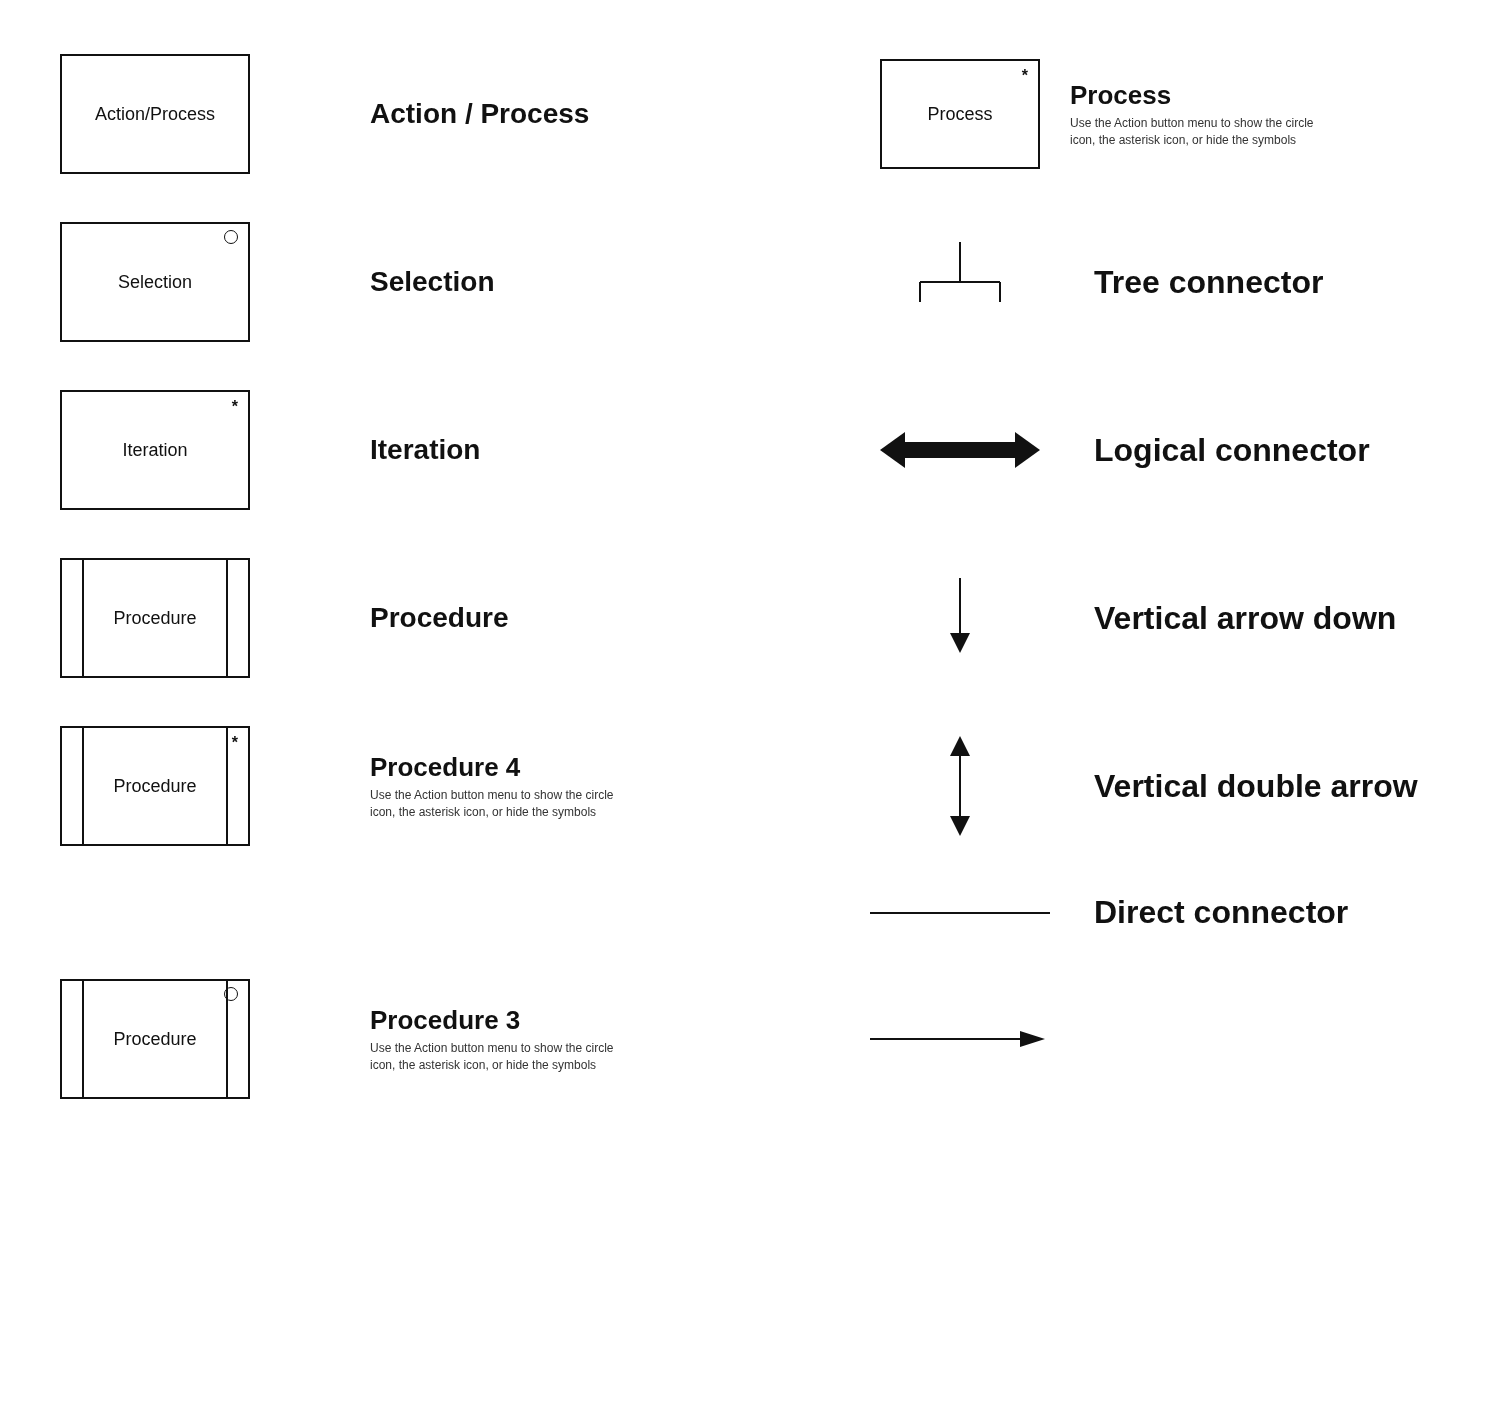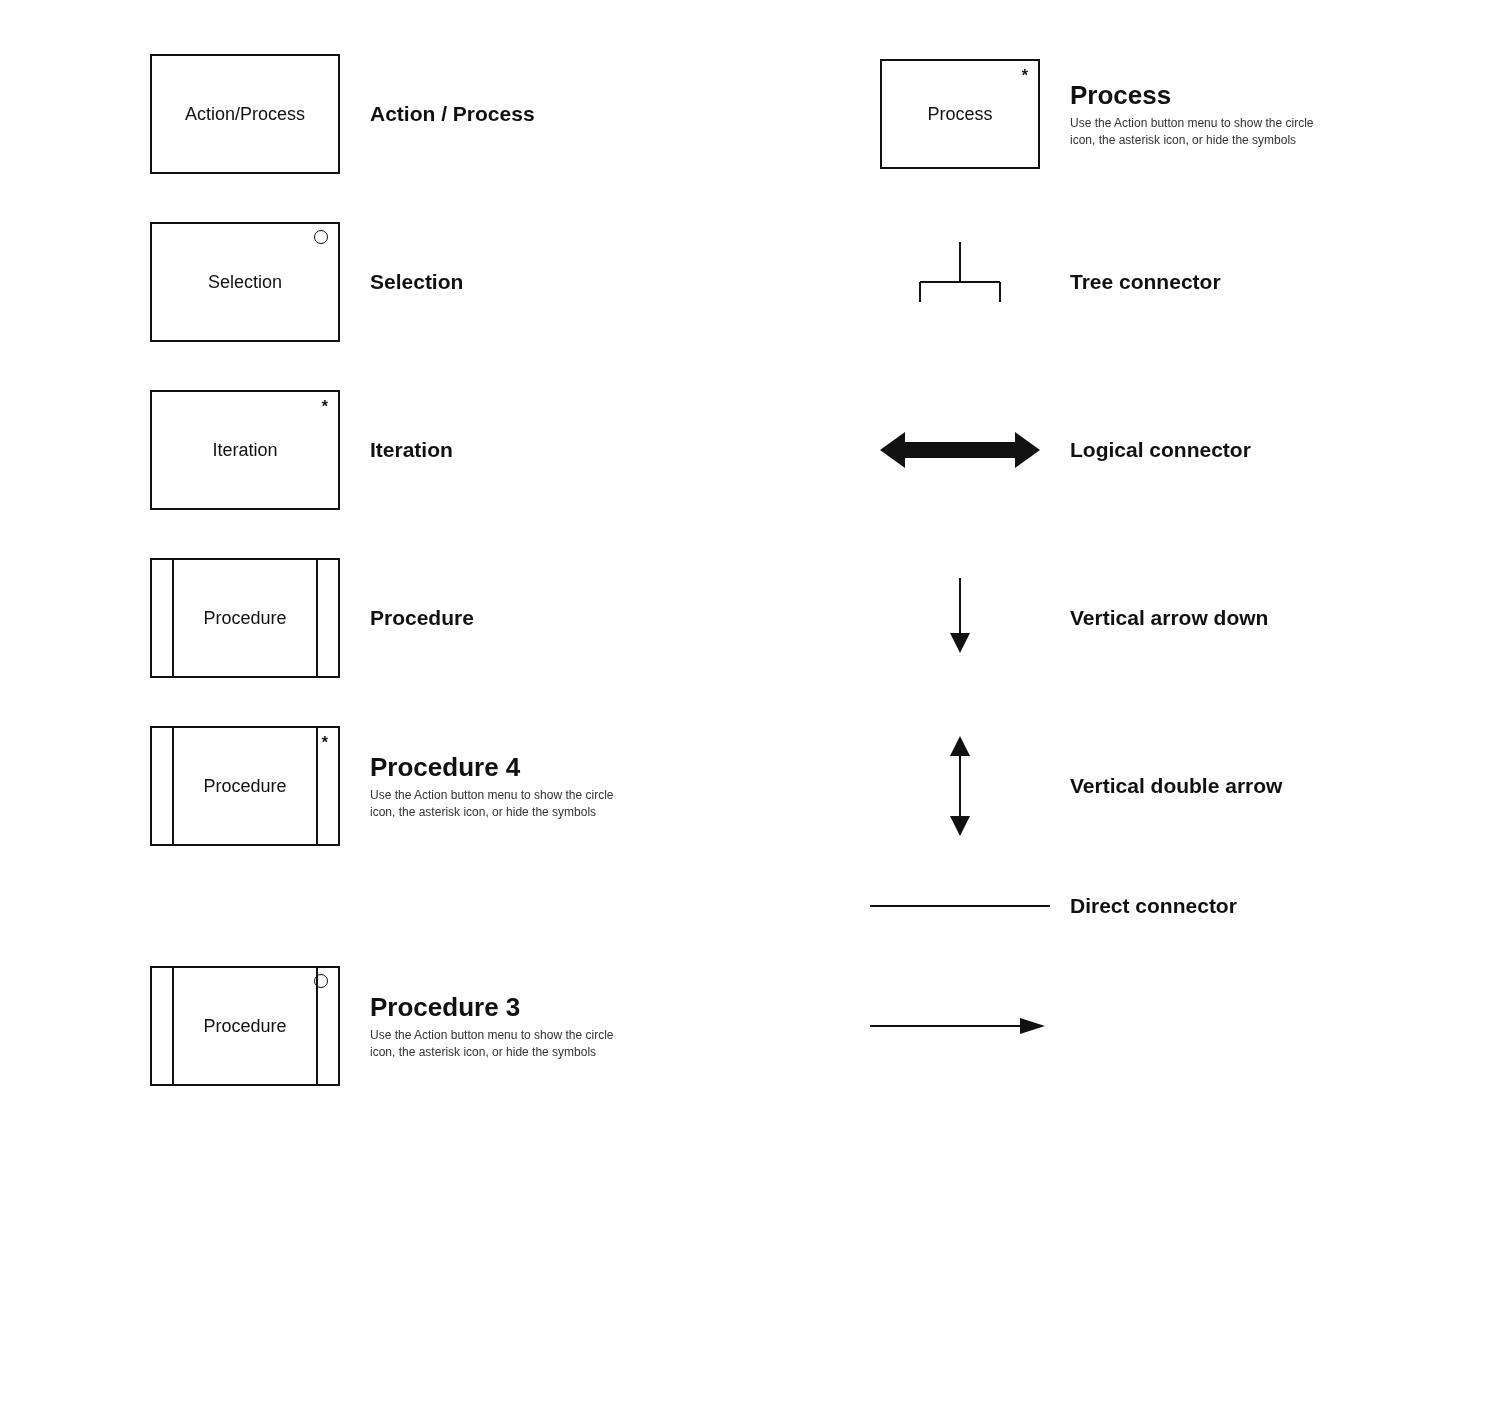--- a/index.html
+++ b/index.html
@@ -14,21 +14,21 @@
     .grid {
       display: grid;
       grid-template-columns: 320px 500px 200px 1fr;
       row-gap: 0;
       align-items: center;
     }
 
     .shape-cell {
       display: flex;
       align-items: center;
-      justify-content: flex-end;
+      justify-content: flex-start;
       padding: 24px 20px;
     }
 
     .label-cell {
       display: flex;
       align-items: center;
       padding: 24px 10px;
     }
 
     .connector-cell {
@@ -38,29 +38,30 @@
       padding: 24px 10px;
     }
 
     .connector-label-cell {
       display: flex;
       align-items: center;
       padding: 24px 10px;
     }
 
     .shape-label-bold {
-      font-size: 21px;
+      font-size: 28px;
       font-weight: bold;
       color: #111;
     }
 
     .connector-label {
-      font-size: 21px;
-      font-weight: bold;
-      color: #111;
+      font-size: 32px;
+      font-weight: bold;
+      color: #111;
+      margin-left: 24px;
     }
 
     
     .desc-block {
       display: flex;
       flex-direction: column;
       gap: 4px;
     }
     .desc-title {
       font-size: 26px;

